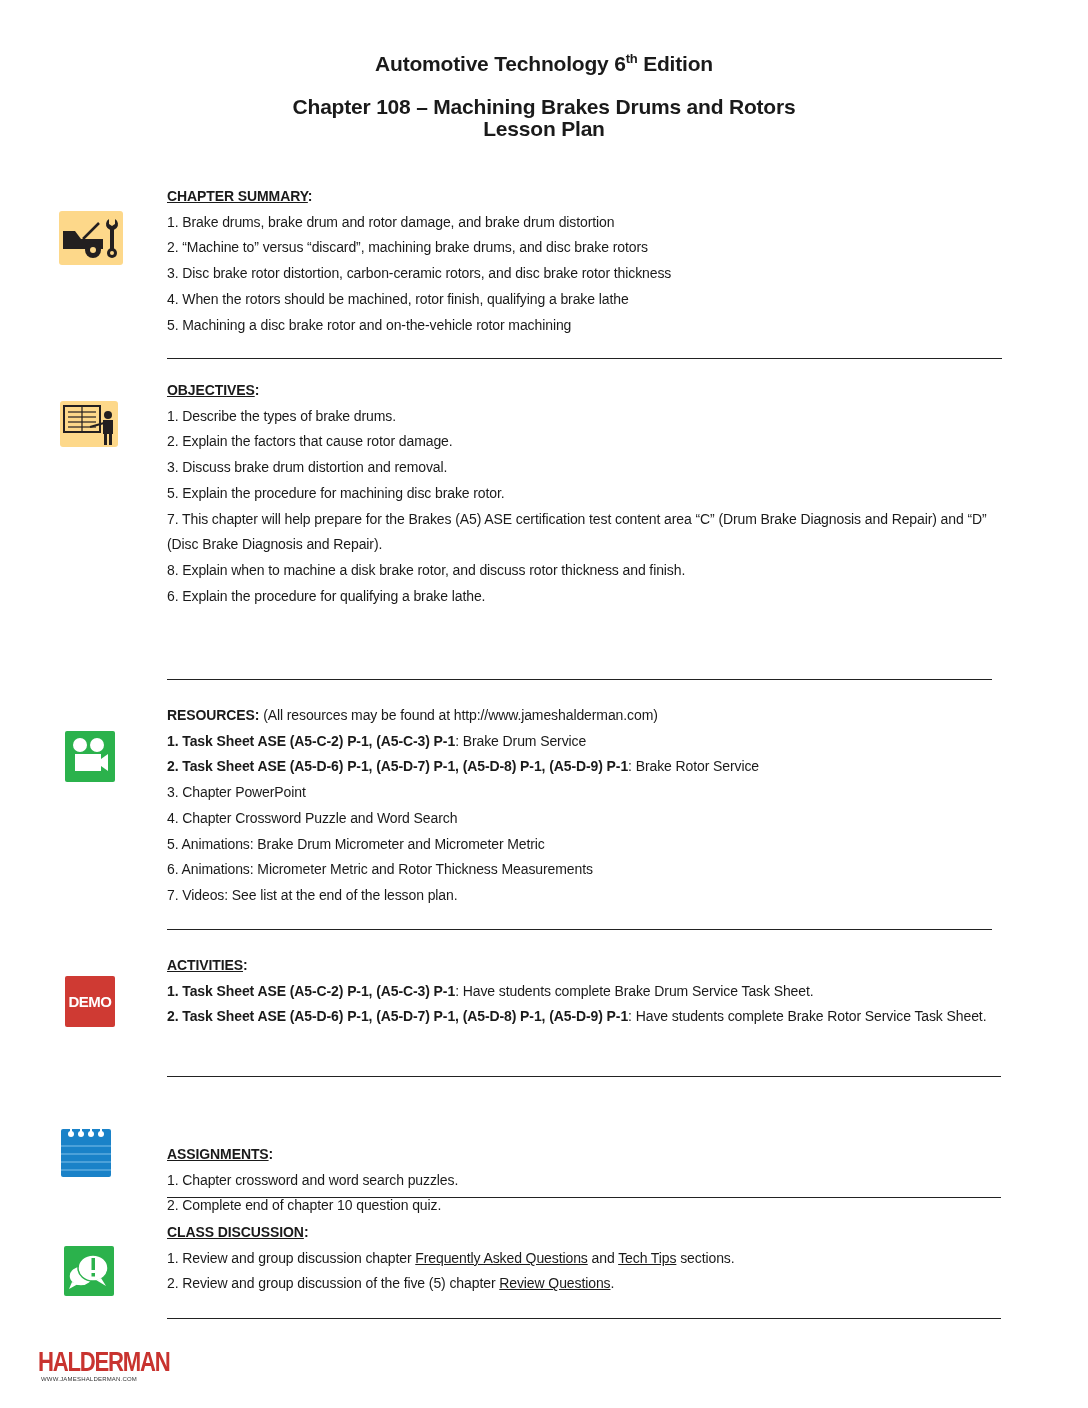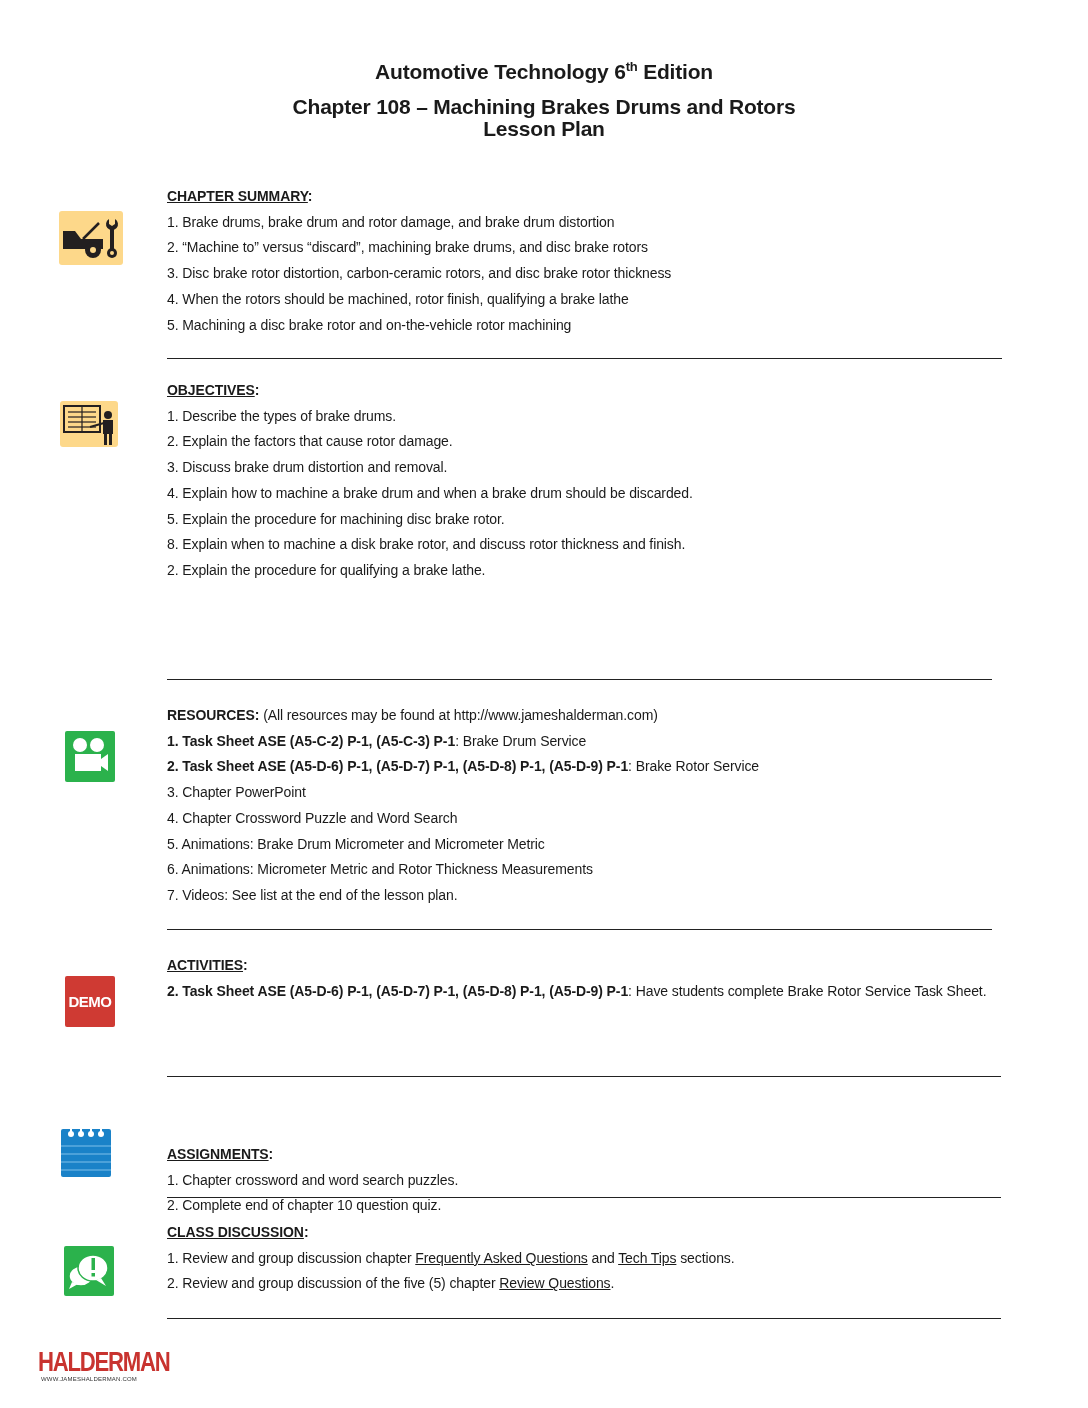--- a/index.html
+++ b/index.html
@@ -19,21 +19,21 @@
   .icon { position: absolute; }
   .logo { position: absolute; left: 38px; top: 1349px; width: 98px; }
   .logo .name { color: #c8332f; font-weight: bold; font-size: 27px; line-height: 26px;
                 letter-spacing: -1.5px; transform: scaleX(0.82); transform-origin: left top;
                 font-family: "Liberation Sans Narrow", "Liberation Sans", sans-serif; white-space: nowrap; }
   .logo .url { font-size: 6px; color: #333; letter-spacing: 0.2px; margin-left: 3px; white-space: nowrap; margin-top: 1px; }
 </style>
 </head>
 <body>
 
-<div class="title" style="top:56px;"><span>Automotive Technology 6</span><sup>th</sup><span> Edition</span></div>
+<div class="title" style="top:48px;"><span>Automotive Technology 6</span><sup>th</sup><span> Edition</span></div>
 <div class="title" style="top:91px;">Chapter 108 – Machining Brakes Drums and Rotors</div>
 <div class="title" style="top:113px;">Lesson Plan</div>
 
 <div class="icon" style="left:59px; top:211px;">
   <svg width="64" height="54" viewBox="0 0 64 54">
     <rect x="0" y="0" width="64" height="54" rx="3" fill="#fdd88a"></rect>
     <path d="M4 20 L16 20 L22 28 L44 28 L44 38 L4 38 Z" fill="#231f20"></path>
     <line x1="24" y1="28" x2="40" y2="12" stroke="#231f20" stroke-width="2.5"></line>
     <circle cx="34" cy="39" r="8" fill="#231f20"></circle>
     <circle cx="34" cy="39" r="3" fill="#fdd88a"></circle>
@@ -67,24 +67,24 @@
     <rect x="44" y="32" width="3" height="12" fill="#231f20"></rect>
     <rect x="49" y="32" width="3" height="12" fill="#231f20"></rect>
     <line x1="30" y1="26" x2="44" y2="22" stroke="#231f20" stroke-width="2"></line>
   </svg>
 </div>
 <div class="section" style="top:378px; width:830px;">
   <div class="heading line"><span class="ul">OBJECTIVES</span><span>:</span></div>
   <div class="line">1. Describe the types of brake drums.</div>
   <div class="line">2. Explain the factors that cause rotor damage.</div>
   <div class="line">3. Discuss brake drum distortion and removal.</div>
-  <div class="line">4. Explain how to machine a brake drum and when a brake drum should be discarded.</div>
   <div class="line">5. Explain the procedure for machining disc brake rotor.</div>
+  <div class="wrap">7. This chapter will help prepare for the Brakes (A5) ASE certification test content area “C” (Drum Brake Diagnosis and Repair) and “D” (Disc Brake Diagnosis and Repair).</div>
   <div class="line">8. Explain when to machine a disk brake rotor, and discuss rotor thickness and finish.</div>
-  <div class="line">2. Explain the procedure for qualifying a brake lathe.</div>
+  <div class="line">6. Explain the procedure for qualifying a brake lathe.</div>
 </div>
 <div class="divider" style="top:679px; width:825px;"></div>
 
 <div class="icon" style="left:65px; top:731px;">
   <svg width="50" height="51" viewBox="0 0 50 51">
     <rect x="0" y="0" width="50" height="51" rx="2" fill="#2bb24c"></rect>
     <circle cx="15" cy="14" r="7" fill="#ffffff"></circle>
     <circle cx="32" cy="14" r="7" fill="#ffffff"></circle>
     <rect x="10" y="23" width="26" height="17" fill="#ffffff"></rect>
     <path d="M36 28 L43 23 L43 40 L36 35 Z" fill="#ffffff"></path>
@@ -103,20 +103,21 @@
 <div class="divider" style="top:929px; width:825px;"></div>
 
 <div class="icon" style="left:65px; top:976px;">
   <svg width="50" height="51" viewBox="0 0 50 51">
     <rect x="0" y="0" width="50" height="51" rx="2" fill="#cf3a33"></rect>
     <text x="25" y="31" text-anchor="middle" font-family="Liberation Sans, sans-serif" font-weight="bold" font-size="15" fill="#ffffff" letter-spacing="-0.5">DEMO</text>
   </svg>
 </div>
 <div class="section" style="top:953px; width:830px;">
   <div class="heading line"><span class="ul">ACTIVITIES</span><span>:</span></div>
+  <div class="line"><b>1. Task Sheet ASE (A5-C-2) P-1, (A5-C-3) P-1</b><span>: Have students complete Brake Drum Service Task Sheet.</span></div>
   <div class="wrap"><b>2. Task Sheet ASE (A5-D-6) P-1, (A5-D-7) P-1, (A5-D-8) P-1, (A5-D-9) P-1</b><span>: Have students complete Brake Rotor Service Task Sheet.</span></div>
 </div>
 <div class="divider" style="top:1076px; width:834px;"></div>
 
 <div class="icon" style="left:61px; top:1126px;">
   <svg width="50" height="51" viewBox="0 0 50 51">
     <rect x="0" y="3" width="50" height="48" rx="2" fill="#1a82c8"></rect>
     <circle cx="10" cy="8" r="3" fill="#ffffff"></circle>
     <circle cx="20" cy="8" r="3" fill="#ffffff"></circle>
     <circle cx="30" cy="8" r="3" fill="#ffffff"></circle>

